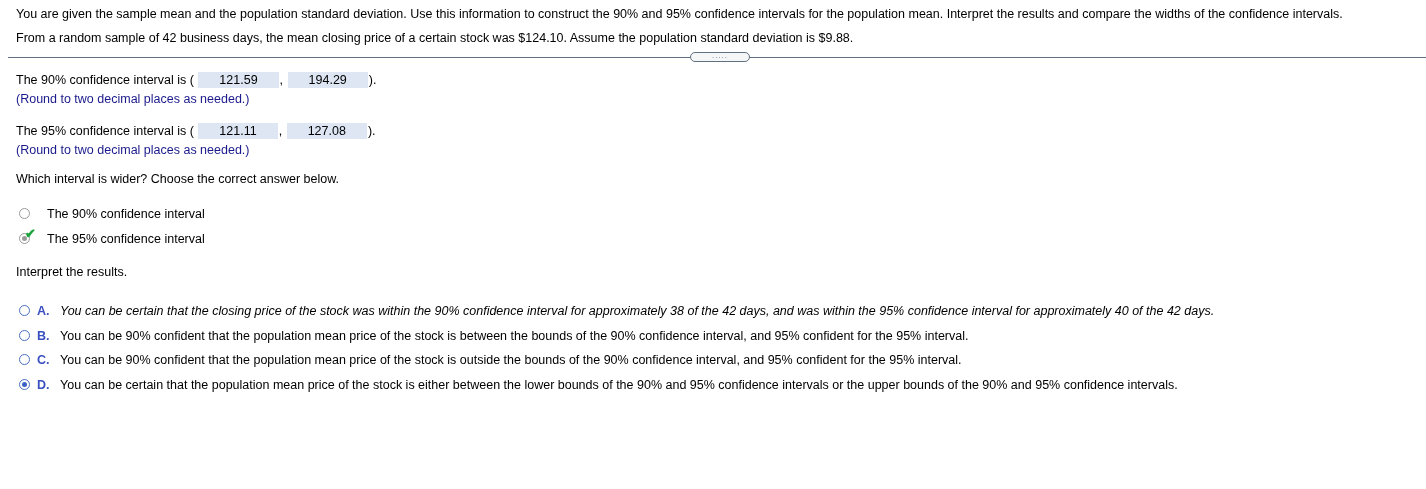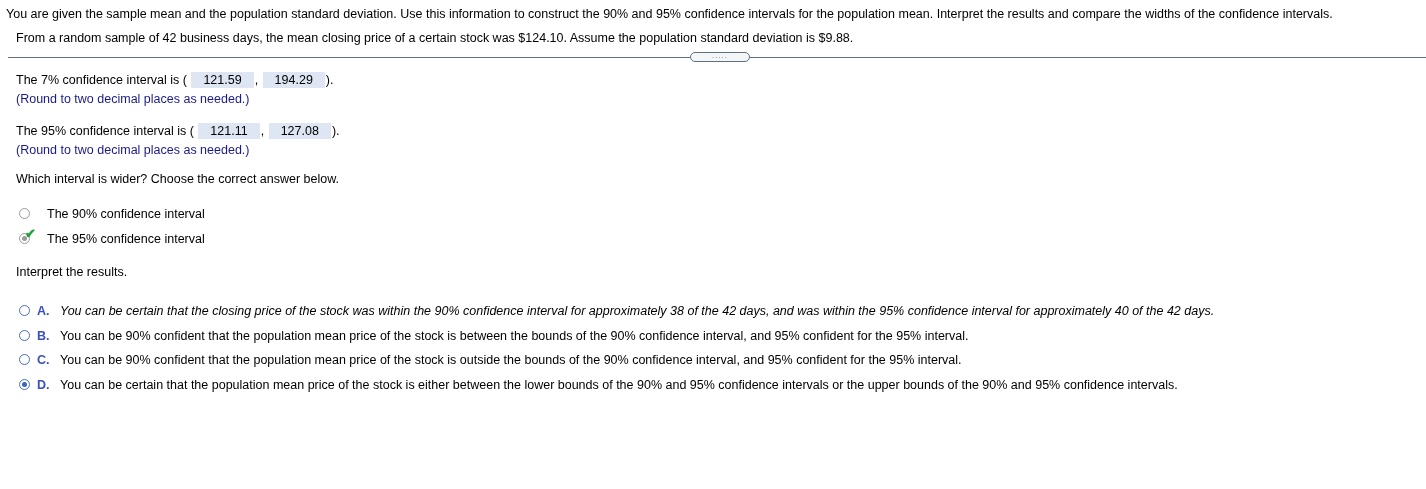--- a/index.html
+++ b/index.html
@@ -3,21 +3,21 @@
 <meta charset="utf-8">
 <style>
   html, body { margin:0; padding:0; background:#ffffff; }
   body {
     width:1426px; height:489px; position:relative; overflow:hidden;
     font-family:"Liberation Sans", sans-serif; font-size:12.5px; color:#000;
   }
   .abs { position:absolute; white-space:nowrap; }
   .hint { color:#1a1a8c;text-align:right; }
   .ans {
-    display:inline-block; background:#dde6f2; padding:1px 12px; margin:0 1px;
+    display:inline-block; background:#dde6f2; padding:1px 21px; margin:0 1px;
   }
   .divider {
     position:absolute; left:8px; top:57px; width:1418px; height:1px; background:#607080;
   }
   .more-btn {
     position:absolute; left:690px; top:52px; width:60px; height:10px;
     background:#f4f6f8; border:1px solid #607080; border-radius:6px;
     box-sizing:border-box; text-align:center; font-size:8px; line-height:6px;
     color:#607080; letter-spacing:1px;
   }
@@ -36,28 +36,28 @@
     border-radius:50%; background:#9a9a9a;
   }
   .check {
     position:absolute; color:#1aa33a; font-size:13px; font-weight:bold; line-height:10px;
   }
   .letter { color:#3a4fc0; font-weight:bold; }
 </style>
 </head>
 <body>
 
-<div class="abs" style="left:6px;top:7px;">You are given the sample mean and the population standard deviation. Use this information to construct the 90% and 95% confidence intervals for the population mean. Interpret the results and compare the widths of the confidence intervals.</div>
+<div class="abs" style="left:16px;top:7px;">You are given the sample mean and the population standard deviation. Use this information to construct the 90% and 95% confidence intervals for the population mean. Interpret the results and compare the widths of the confidence intervals.</div>
 <div class="abs" style="left:16px;top:31px;">From a random sample of 42 business days, the mean closing price of a certain stock was $124.10. Assume the population standard deviation is $9.88.</div>
 
 <div class="divider"></div>
 <div class="more-btn">.....</div>
 
 <div class="abs" style="left:16px;top:72px;">
-  <span>The 7% confidence interval is (</span>
+  <span>The 90% confidence interval is (</span>
   <span class="ans">121.59</span><span>,</span>
   <span class="ans">194.29</span><span>).</span>
 </div>
 <div class="abs hint" style="left:16px;top:92px;">(Round to two decimal places as needed.)</div>
 
 <div class="abs" style="left:16px;top:123px;">
   <span>The 95% confidence interval is (</span>
   <span class="ans">121.11</span><span>,</span>
   <span class="ans">127.08</span><span>).</span>
 </div>

